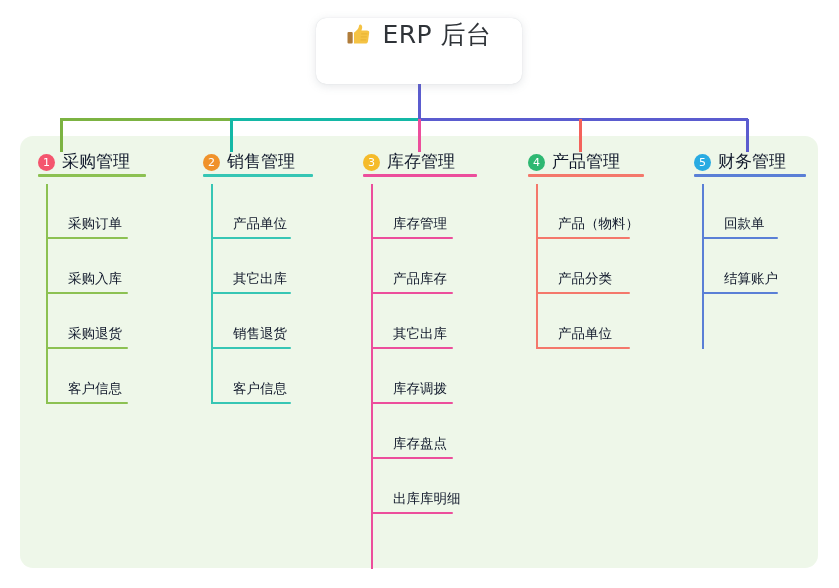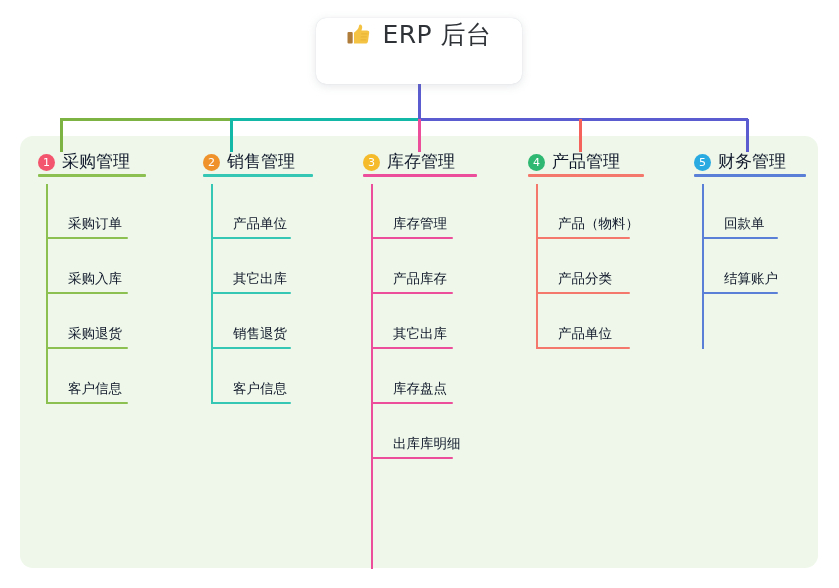--- a/index.html
+++ b/index.html
@@ -182,20 +182,24 @@
         </div>
         <div class="leaf">
           <span class="leaf-text">产品库存</span>
           <span class="leaf-rule" style="background: rgb(236, 78, 156); width: 82px;"></span>
         </div>
         <div class="leaf">
           <span class="leaf-text">其它出库</span>
           <span class="leaf-rule" style="background: rgb(236, 78, 156); width: 82px;"></span>
         </div>
         <div class="leaf">
+          <span class="leaf-text">库存调拨</span>
+          <span class="leaf-rule" style="background: rgb(236, 78, 156); width: 82px;"></span>
+        </div>
+        <div class="leaf">
           <span class="leaf-text">库存盘点</span>
           <span class="leaf-rule" style="background: rgb(236, 78, 156); width: 82px;"></span>
         </div>
         <div class="leaf">
           <span class="leaf-text">出库库明细</span>
           <span class="leaf-rule" style="background: rgb(236, 78, 156); width: 82px;"></span>
         </div>
       </div>
     </div>
     <div class="col" style="left: 528px;">

